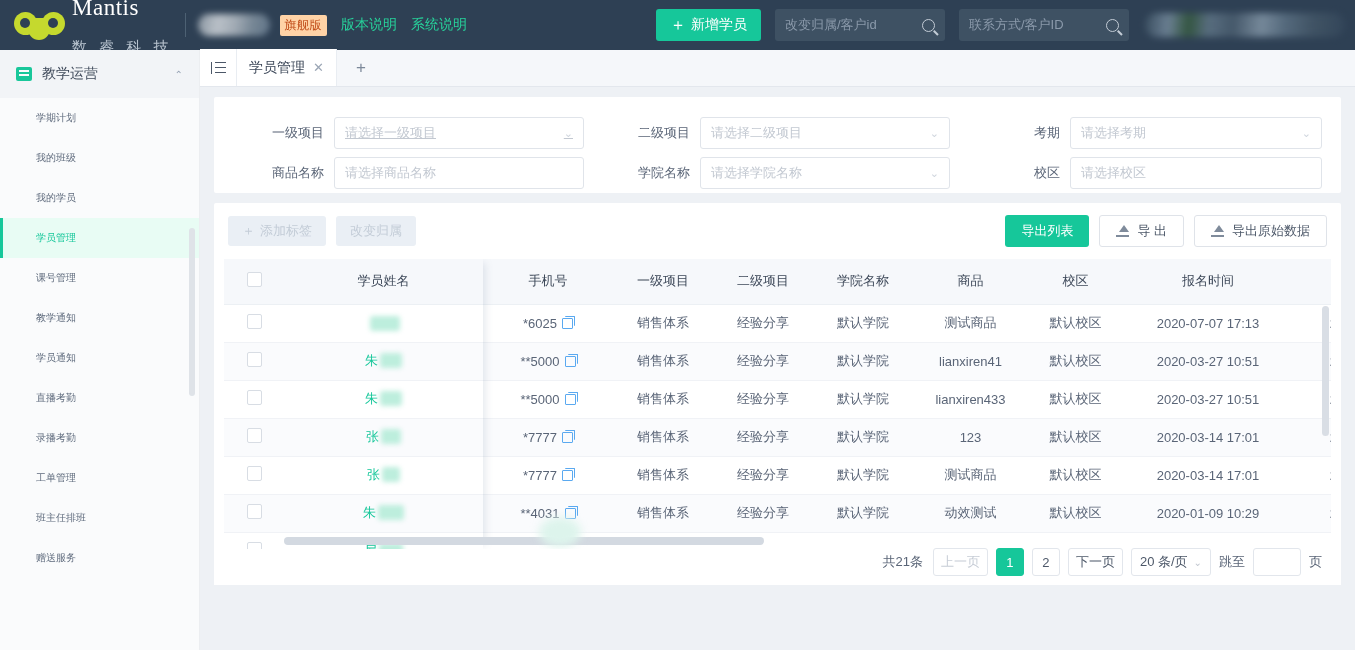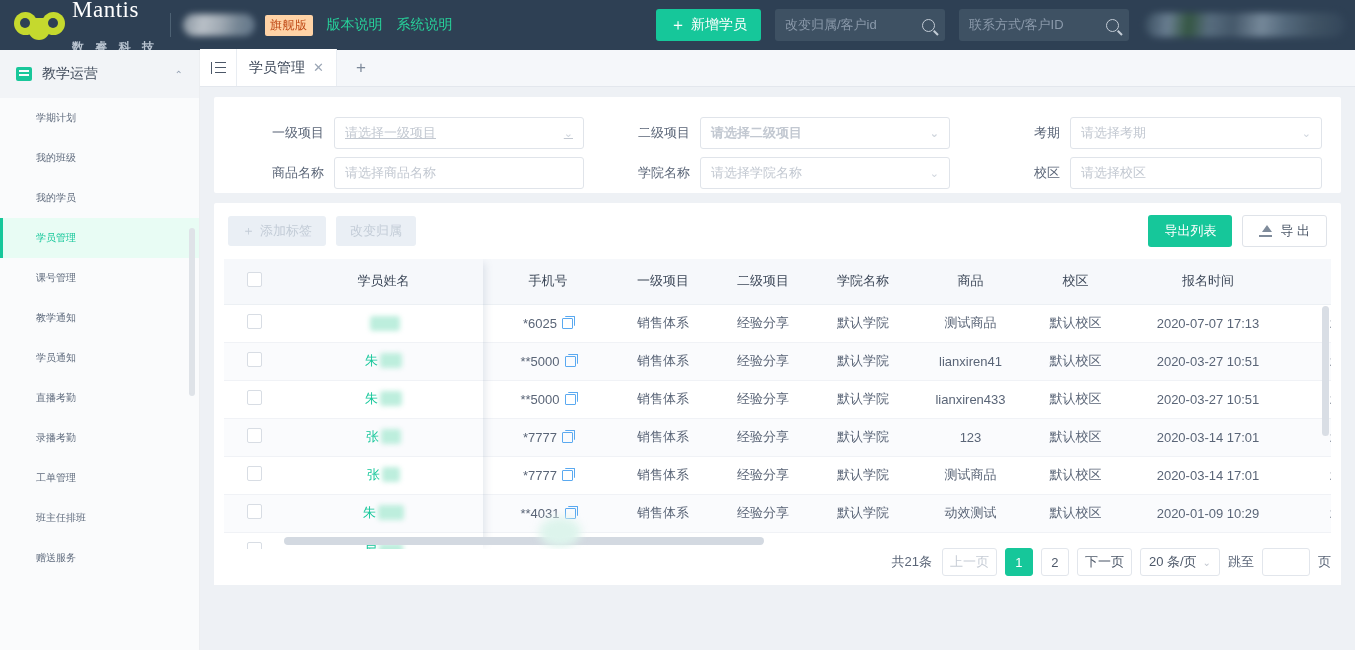--- a/index.html
+++ b/index.html
@@ -35,21 +35,21 @@
   .logo-mark .leaf {
     position: absolute; left: 14px; top: 8px; width: 22px; height: 22px;
     background: #c5d92e; border-radius: 0 0 50% 50%;
   }
   .brand-text { margin-left: 6px; line-height: 1; }
   .brand-name {
     color: #ffffff; font-size: 23px; font-family: "Liberation Serif", "DejaVu Serif", serif;
     letter-spacing: .5px;
   }
   .brand-sub {
-    color: #b9c4d0; font-size: 12px; letter-spacing: 4px; margin-top: 20px; font-weight: bold;
+    color: #b9c4d0; font-size: 15px; letter-spacing: 4px; margin-top: 20px;
   }
   .divider-v { width: 1px; height: 24px; background: #4d6173; margin: 0 12px; }
   .blur-block {
     width: 72px; height: 22px; border-radius: 11px;
     background: linear-gradient(100deg,#8e9aa5 0%,#c6ccd2 28%,#aab3bc 52%,#7d8d9b 74%,#64788c 100%);
     filter: blur(3px); opacity: .92;
   }
   .badge-flag {
     margin-left: 10px; background: #ffd3a6; color: #c04a17;
     font-size: 12px; padding: 2px 5px; border-radius: 2px; letter-spacing: .5px; font-family: Liberation Mono, monospace;
@@ -279,21 +279,21 @@
     background: #d3d9e1; border-radius: 4px; z-index: 5;
   }
   .row-blurdot {
     position: absolute; left: 315px; bottom: 2px; width: 42px; height: 30px;
     border-radius: 50%; background: #ddf4ec; filter: blur(4px); z-index: 6;
   }
 
   
   .pager {
     position: absolute; right: 0; bottom: 0; height: 46px; display: flex;
-    align-items: center; gap: 8px; padding-right: 10px; font-size: 13px;
+    align-items: center; gap: 8px; padding-right: 19px; font-size: 13px;
     color: #5a6577; background: #fff; width: 100%; justify-content: flex-end;
   }
   .pg-total { margin-right: 2px; }
   .pg-btn {
     min-width: 28px; height: 28px; border: 1px solid #e2e6ec; border-radius: 3px;
     background: #fff; display: flex; align-items: center; justify-content: center;
     padding: 0 7px; cursor: pointer; color: #4d5869; font-size: 13px;
   }
   .pg-btn.disabled { color: #c7cdd6; cursor: default; }
   .pg-btn.active { background: #16c79a; border-color: #16c79a; color: #fff; }
@@ -420,21 +420,21 @@
         <div class="frow">
           <div class="fgroup" style="margin-left:40px;">
             <span class="flabel" style="width:70px;">一级项目</span>
             <div class="ctl" style="width:250px;text-decoration:underline;">
               <span>请选择一级项目</span>
               <span class="caret">⌄</span>
             </div>
           </div>
           <div class="fgroup" style="margin-left:46px;">
             <span class="flabel" style="width:60px;">二级项目</span>
-            <div class="ctl" style="width:250px;font-weight:bold;">
+            <div class="ctl" style="width:250px;">
               <span>请选择二级项目</span>
               <span class="caret">⌄</span>
             </div>
           </div>
           <div class="fgroup" style="margin-left:70px;">
             <span class="flabel" style="width:40px;">考期</span>
             <div class="ctl" style="width:252px;">
               <span>请选择考期</span>
               <span class="caret">⌄</span>
             </div>
@@ -472,20 +472,24 @@
             <span>添加标签</span>
           </button>
           <button class="btn-disabled" style="margin-left:10px;">
             <span>改变归属</span>
           </button>
           <div class="right">
             <button class="btn-export-primary">导出列表</button>
             <button class="btn-export">
               <span class="upico"></span>
               <span>导 出</span>
+            </button>
+            <button class="btn-export">
+              <span class="upico"></span>
+              <span>导出原始数据</span>
             </button>
           </div>
         </div>
 
         <div class="tbl-wrap">
 
           <table>
             <colgroup>
               <col style="width:60px">
                 <col style="width:199px">

